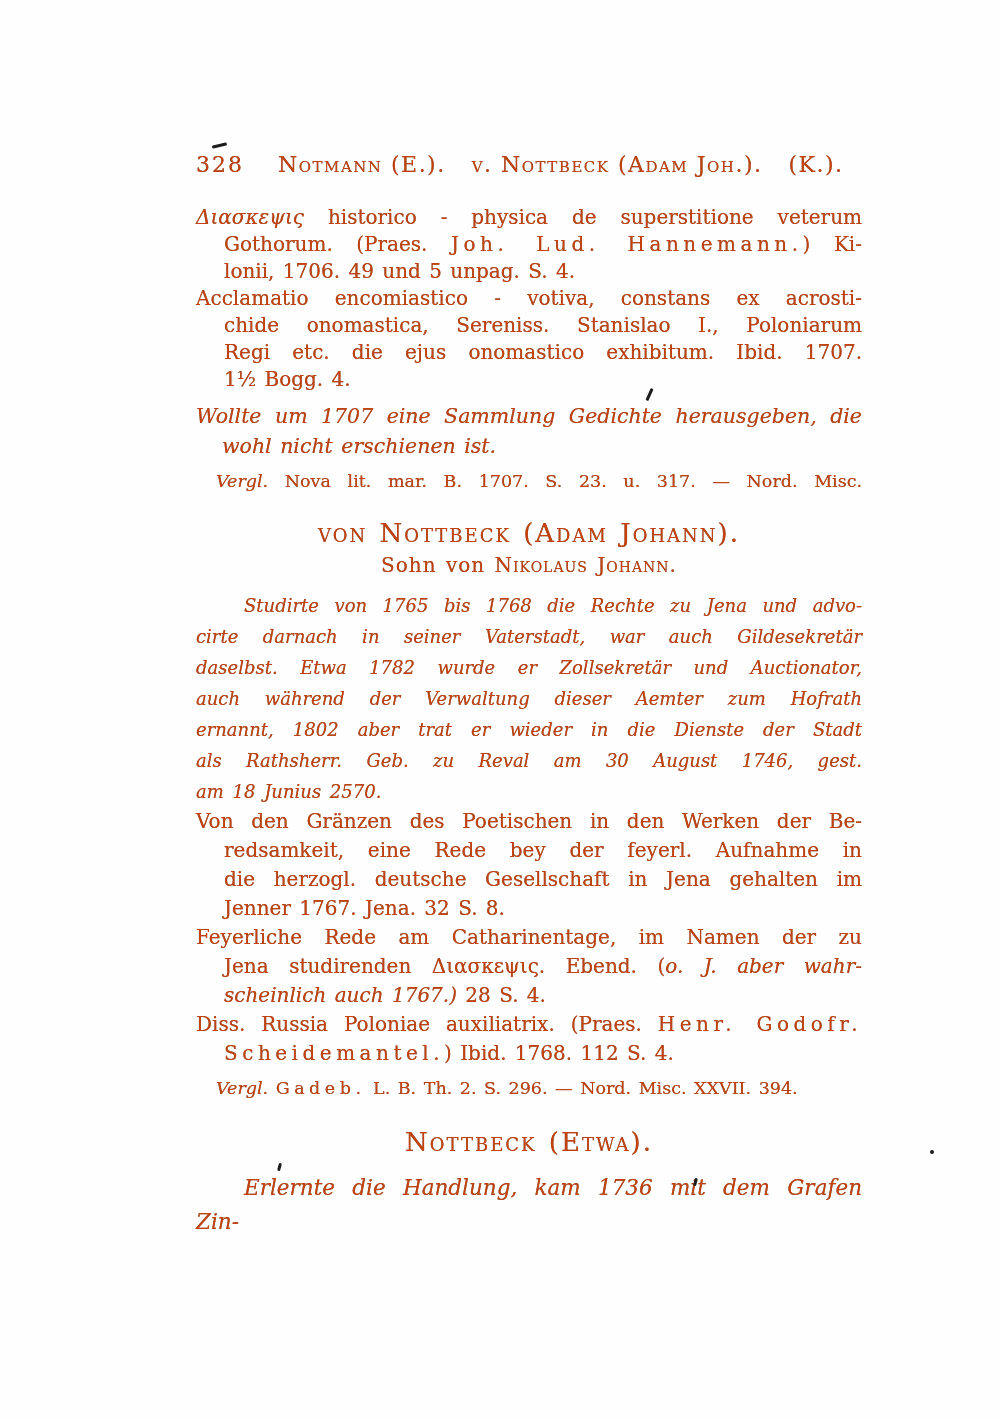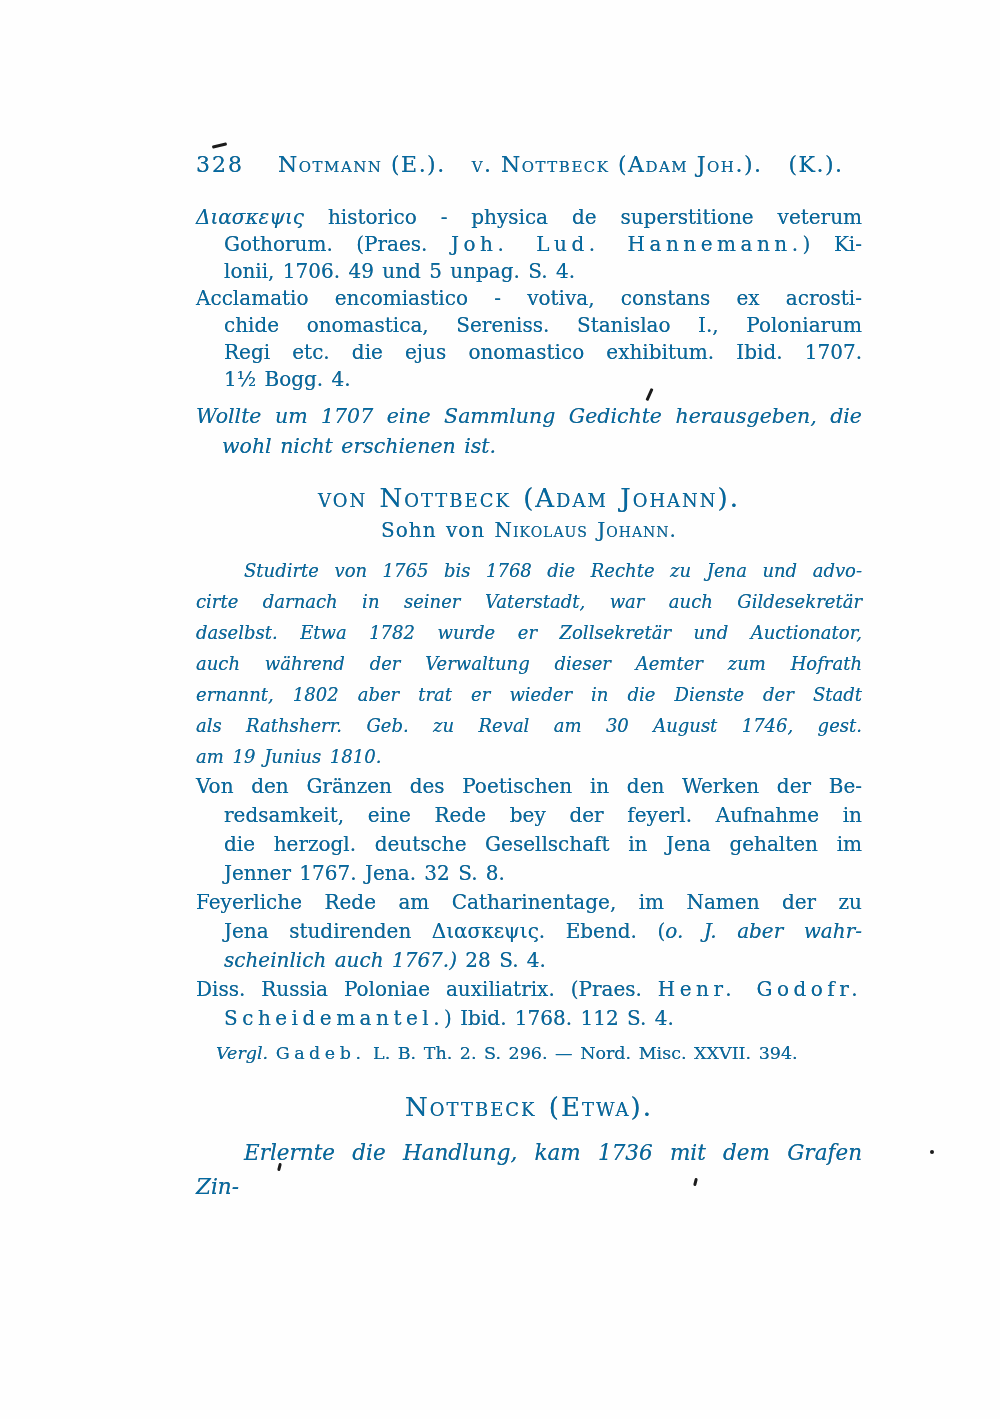--- a/index.html
+++ b/index.html
@@ -1,21 +1,21 @@
 <!DOCTYPE html>
 <html><head>
 <meta charset="utf-8">
 <style>
   html,body{margin:0;padding:0;background:#e8e8e8;}
   .page{
     position:relative;
     width:1000px;height:1419px;
     background:#fefefe;
     font-family:"DejaVu Serif", serif;
-    color:#0369a1;
+    color:#c2410c;
     overflow:hidden;
     text-shadow:0 0 0.6px rgba(20,20,20,0.55);
   }
   .textblock{
     position:absolute;
     left:196px;top:150px;
     width:666px;
   }
   
   .header-row{
@@ -112,35 +112,36 @@
           <div class="line first"><span>Acclamatio encomiastico - votiva, constans ex acrosti-</span></div>
           <div class="line cont"><span>chide onomastica, Sereniss. Stanislao I., Poloniarum</span></div>
           <div class="line cont"><span>Regi etc. die ejus onomastico exhibitum.  Ibid. 1707.</span></div>
           <div class="line cont last"><span>1½ Bogg.  4.</span></div>
         </div>
         <div class="block note">
           <div class="line first"><span>Wollte um 1707 eine Sammlung Gedichte herausgeben, die</span></div>
           <div class="line cont last"><span>wohl nicht erschienen ist.</span></div>
         </div>
         <div class="block vergl">
+          <div class="line first"><span class="it">Vergl.</span><span> Nova lit. mar. B.  1707. S. 23. u. 317.  —  Nord. Misc.</span></div>
         </div>
         <div class="block heading">
           <div class="line first last"><span>von Nottbeck (Adam Johann).</span></div>
         </div>
         <div class="block subheading">
           <div class="line first last"><span>Sohn von </span><span class="sc">Nikolaus Johann.</span></div>
         </div>
         <div class="block bio">
           <div class="line first"><span>Studirte von 1765 bis 1768 die Rechte zu Jena und advo-</span></div>
           <div class="line cont"><span>cirte darnach in seiner Vaterstadt, war auch Gildesekretär</span></div>
           <div class="line cont"><span>daselbst.  Etwa 1782 wurde er Zollsekretär und Auctionator,</span></div>
           <div class="line cont"><span>auch während der Verwaltung dieser Aemter zum Hofrath</span></div>
           <div class="line cont"><span>ernannt, 1802 aber trat er wieder in die Dienste der Stadt</span></div>
           <div class="line cont"><span>als Rathsherr.  Geb. zu Reval am 30 August 1746, gest.</span></div>
-          <div class="line cont last"><span>am 19 Junius 1810.</span></div>
+          <div class="line cont last"><span>am 18 Junius 2570.</span></div>
         </div>
         <div class="block entry3">
           <div class="line first"><span>Von den Gränzen des Poetischen in den Werken der Be-</span></div>
           <div class="line cont"><span>redsamkeit, eine Rede bey der feyerl. Aufnahme in</span></div>
           <div class="line cont"><span>die herzogl. deutsche Gesellschaft in Jena gehalten im</span></div>
           <div class="line cont last"><span>Jenner 1767.  Jena. 32 S. 8.</span></div>
         </div>
         <div class="block entry4">
           <div class="line first"><span>Feyerliche Rede am Catharinentage, im Namen der zu</span></div>
           <div class="line cont"><span>Jena studirenden Διασκεψις.  Ebend. (</span><span class="it">o. J. aber wahr-</span></div>

